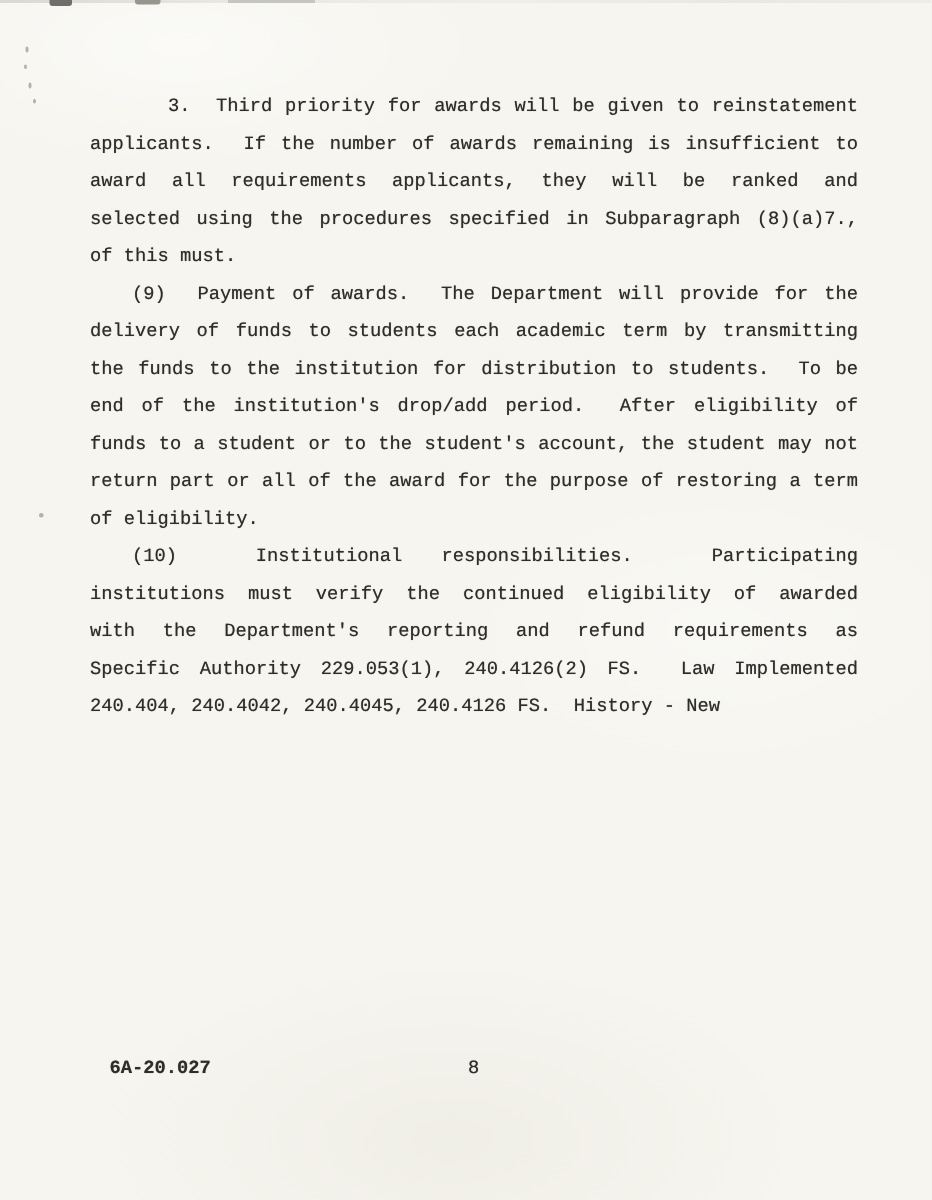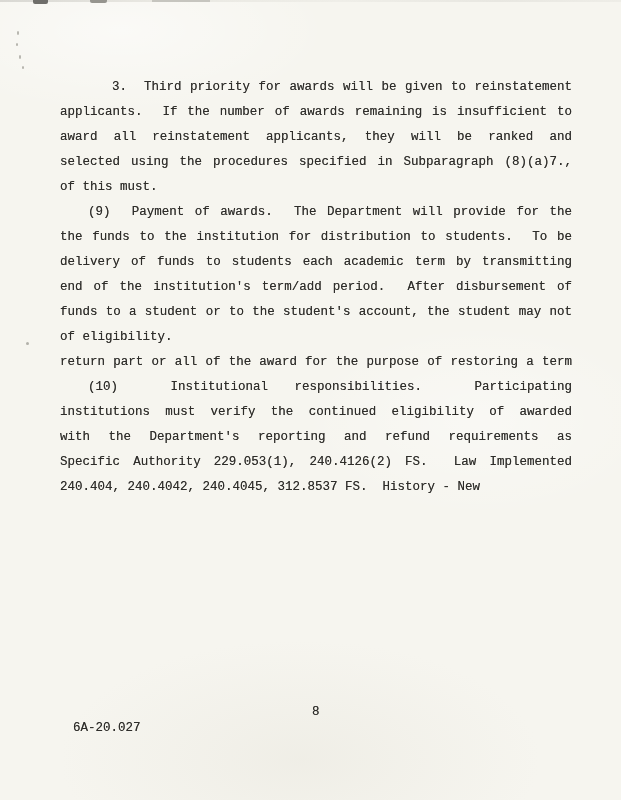--- a/index.html
+++ b/index.html
@@ -52,34 +52,34 @@
     text-shadow: 0 0 0.5px rgba(46,45,42,0.65);
   }
   .line {
     white-space: pre-wrap;
     min-height: 25px;
   }
   .just {
     text-align: justify;
     text-align-last: justify;
   }
-  .indent-sub { text-indent: 52px; margin-top: 16px; }
+  .indent-sub { text-indent: 52px; }
   .indent-par { text-indent: 28px; }
 
   .footer {
     position: absolute;
     top: 700px;
     left: 0;
     width: 621px;
     height: 25px;
     font-size: 12.5px;
     line-height: 25px;
     text-shadow: 0 0 0.5px rgba(46,45,42,0.65);
   }
-  .rule-number { position: absolute; left: 73px; top: 16px; }
+  .rule-number { position: absolute; left: 73px; top: 0; font-weight: bold; }
   .page-number { position: absolute; left: 312px; top: 0; }
 </style>
 </head>
 <body>
 
 <div class="page">
 
   <div class="scan-strip"></div>
   <div class="scan-dash-1"></div>
   <div class="scan-dash-2"></div>
@@ -87,35 +87,35 @@
 
   <div class="speck speck-1"></div>
   <div class="speck speck-2"></div>
   <div class="speck speck-3"></div>
   <div class="speck speck-4"></div>
   <div class="speck speck-5"></div>
 
   <div class="body-text">
     <div class="line just indent-sub">3.  Third priority for awards will be given to reinstatement</div>
     <div class="line just">applicants.  If the number of awards remaining is insufficient to</div>
-    <div class="line just">award all reinstatement applicants, they will be ranked and</div>
+    <div class="line just">award all requirements applicants, they will be ranked and</div>
     <div class="line just">selected using the procedures specified in Subparagraph (8)(a)7.,</div>
     <div class="line">of this must.</div>
     <div class="line just indent-par">(9)  Payment of awards.  The Department will provide for the</div>
+    <div class="line just">delivery of funds to students each academic term by transmitting</div>
     <div class="line just">the funds to the institution for distribution to students.  To be</div>
-    <div class="line just">delivery of funds to students each academic term by transmitting</div>
-    <div class="line just">end of the institution's term/add period.  After disbursement of</div>
+    <div class="line just">end of the institution's drop/add period.  After eligibility of</div>
     <div class="line just">funds to a student or to the student's account, the student may not</div>
+    <div class="line just">return part or all of the award for the purpose of restoring a term</div>
     <div class="line">of eligibility.</div>
-    <div class="line just">return part or all of the award for the purpose of restoring a term</div>
     <div class="line just indent-par">(10)  Institutional responsibilities.  Participating</div>
     <div class="line just">institutions must verify the continued eligibility of awarded</div>
     <div class="line just">with the Department's reporting and refund requirements as</div>
     <div class="line just">Specific Authority 229.053(1), 240.4126(2) FS.  Law Implemented</div>
-    <div class="line">240.404, 240.4042, 240.4045, 312.8537 FS.  History - New</div>
+    <div class="line">240.404, 240.4042, 240.4045, 240.4126 FS.  History - New</div>
   </div>
 
   <div class="footer">
     <span class="rule-number">6A-20.027</span>
     <span class="page-number">8</span>
   </div>
 
 </div>
 
 </body></html>

